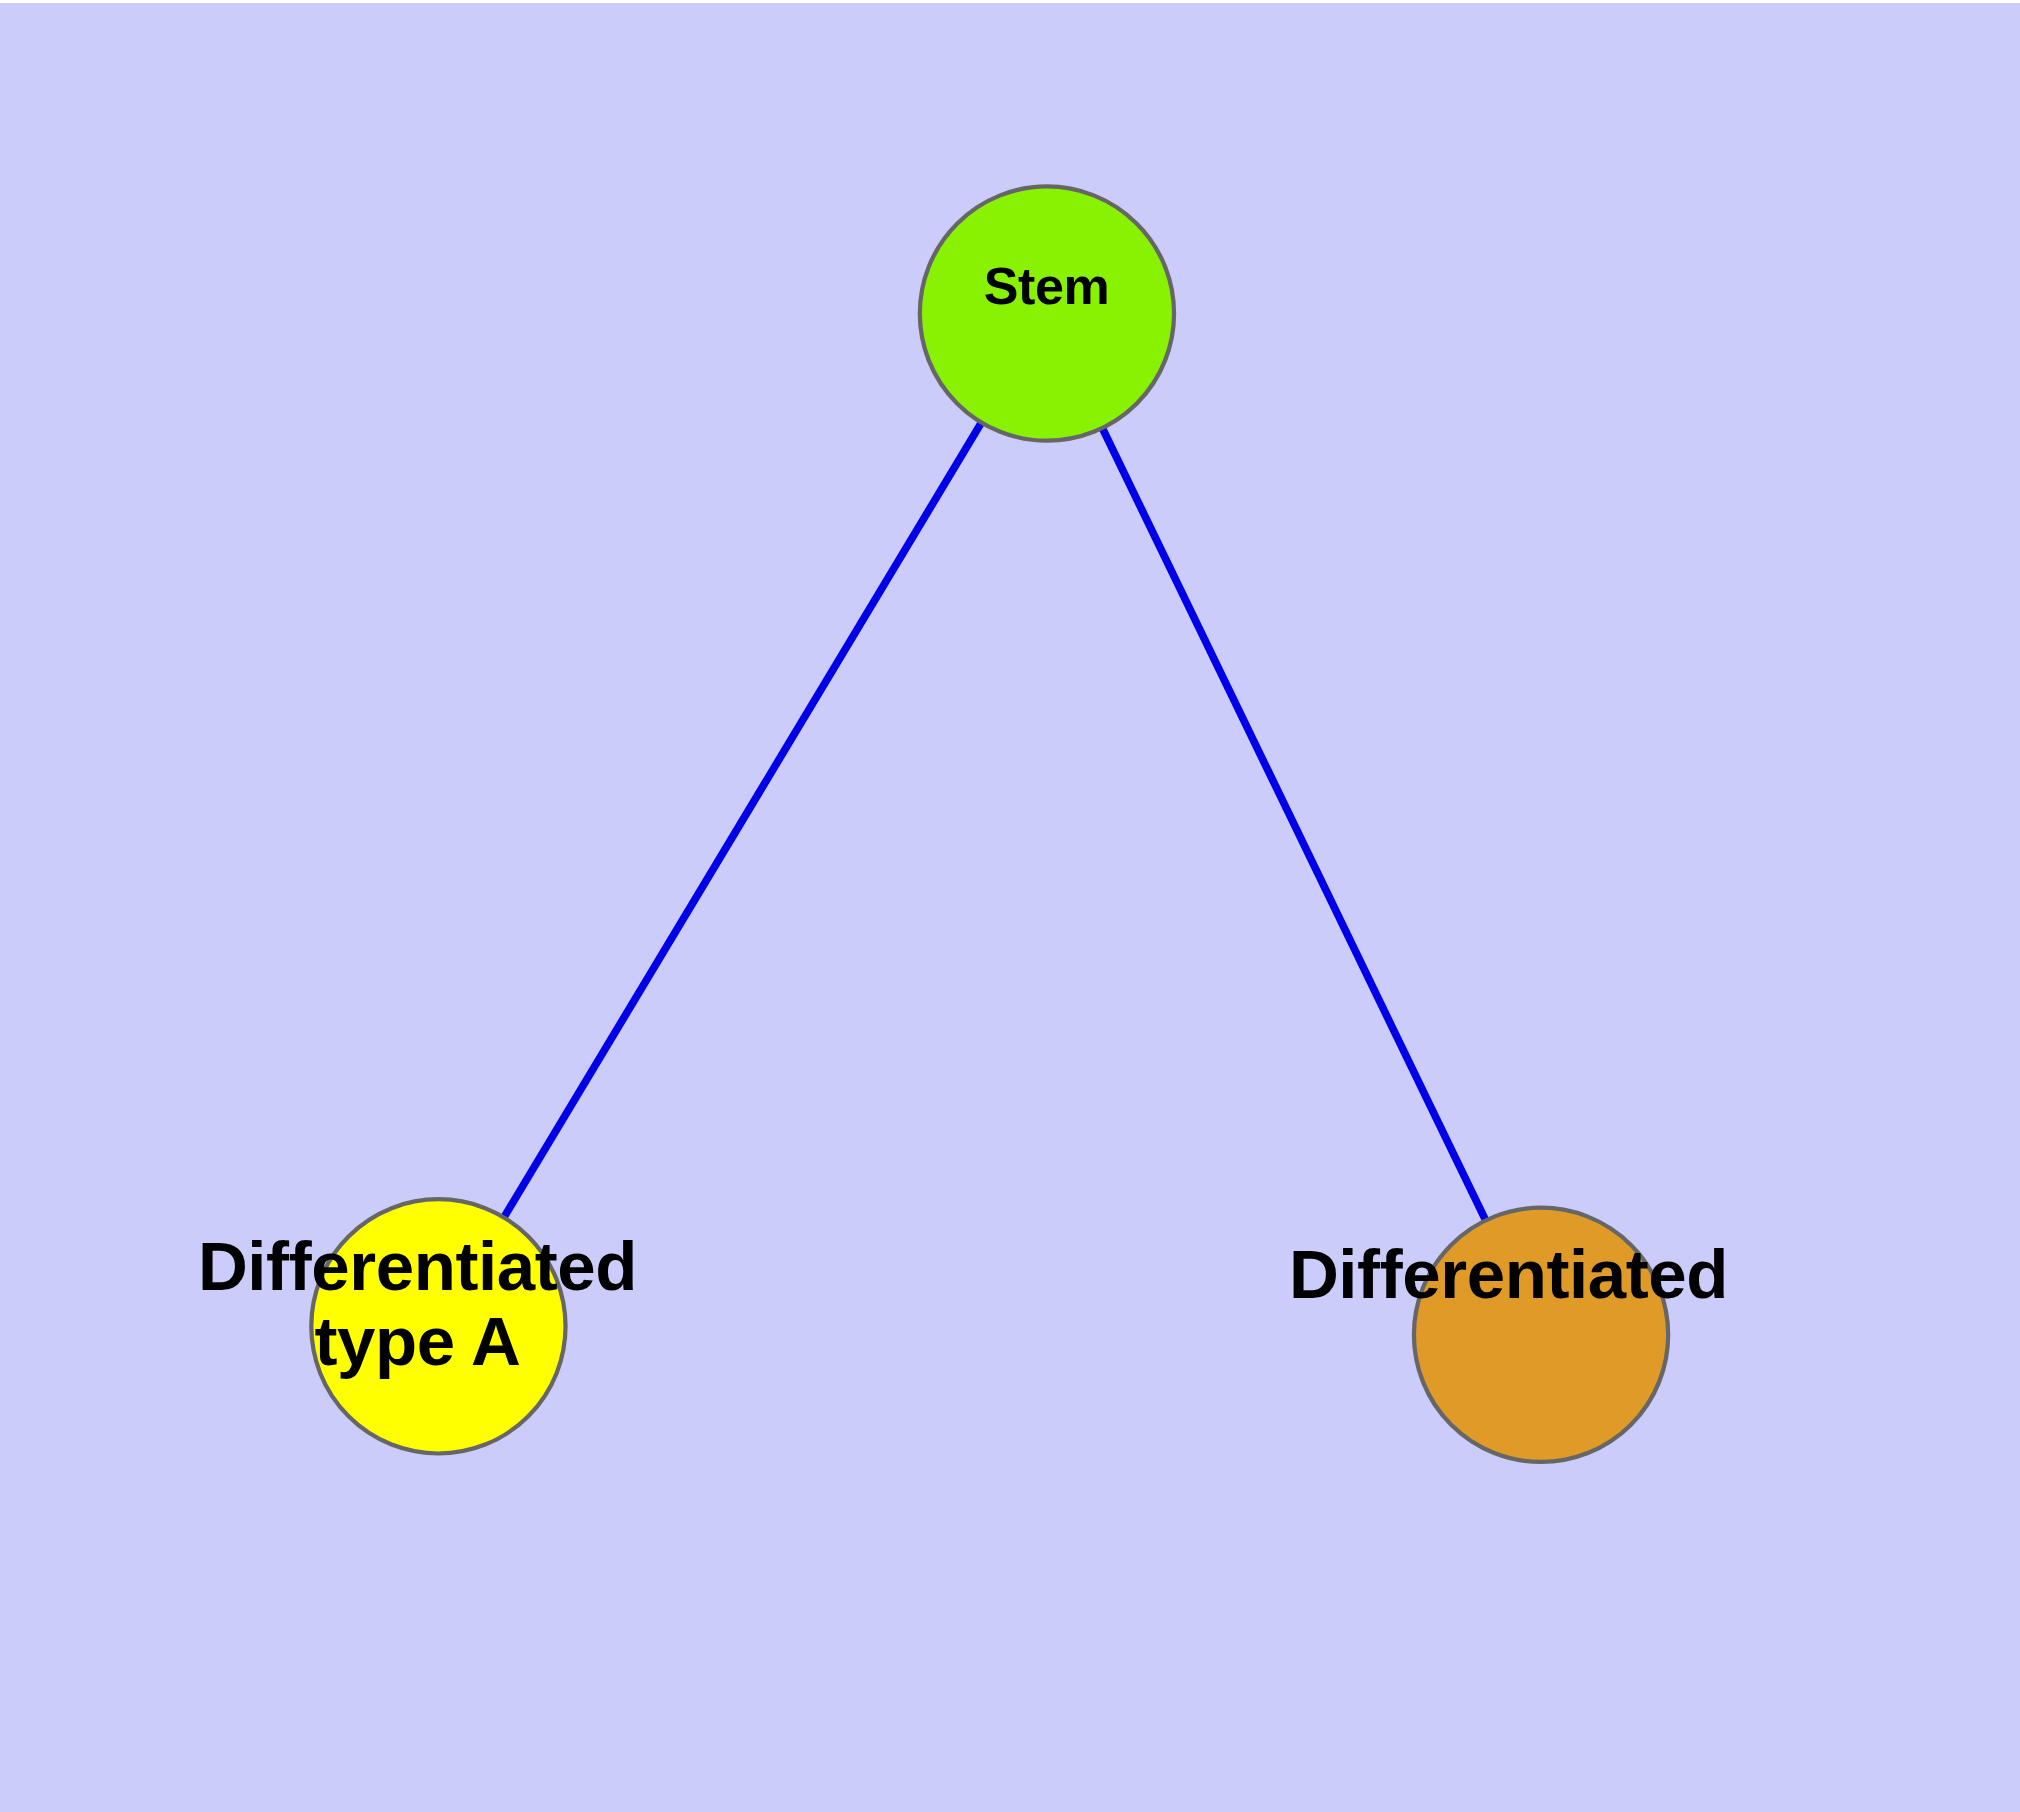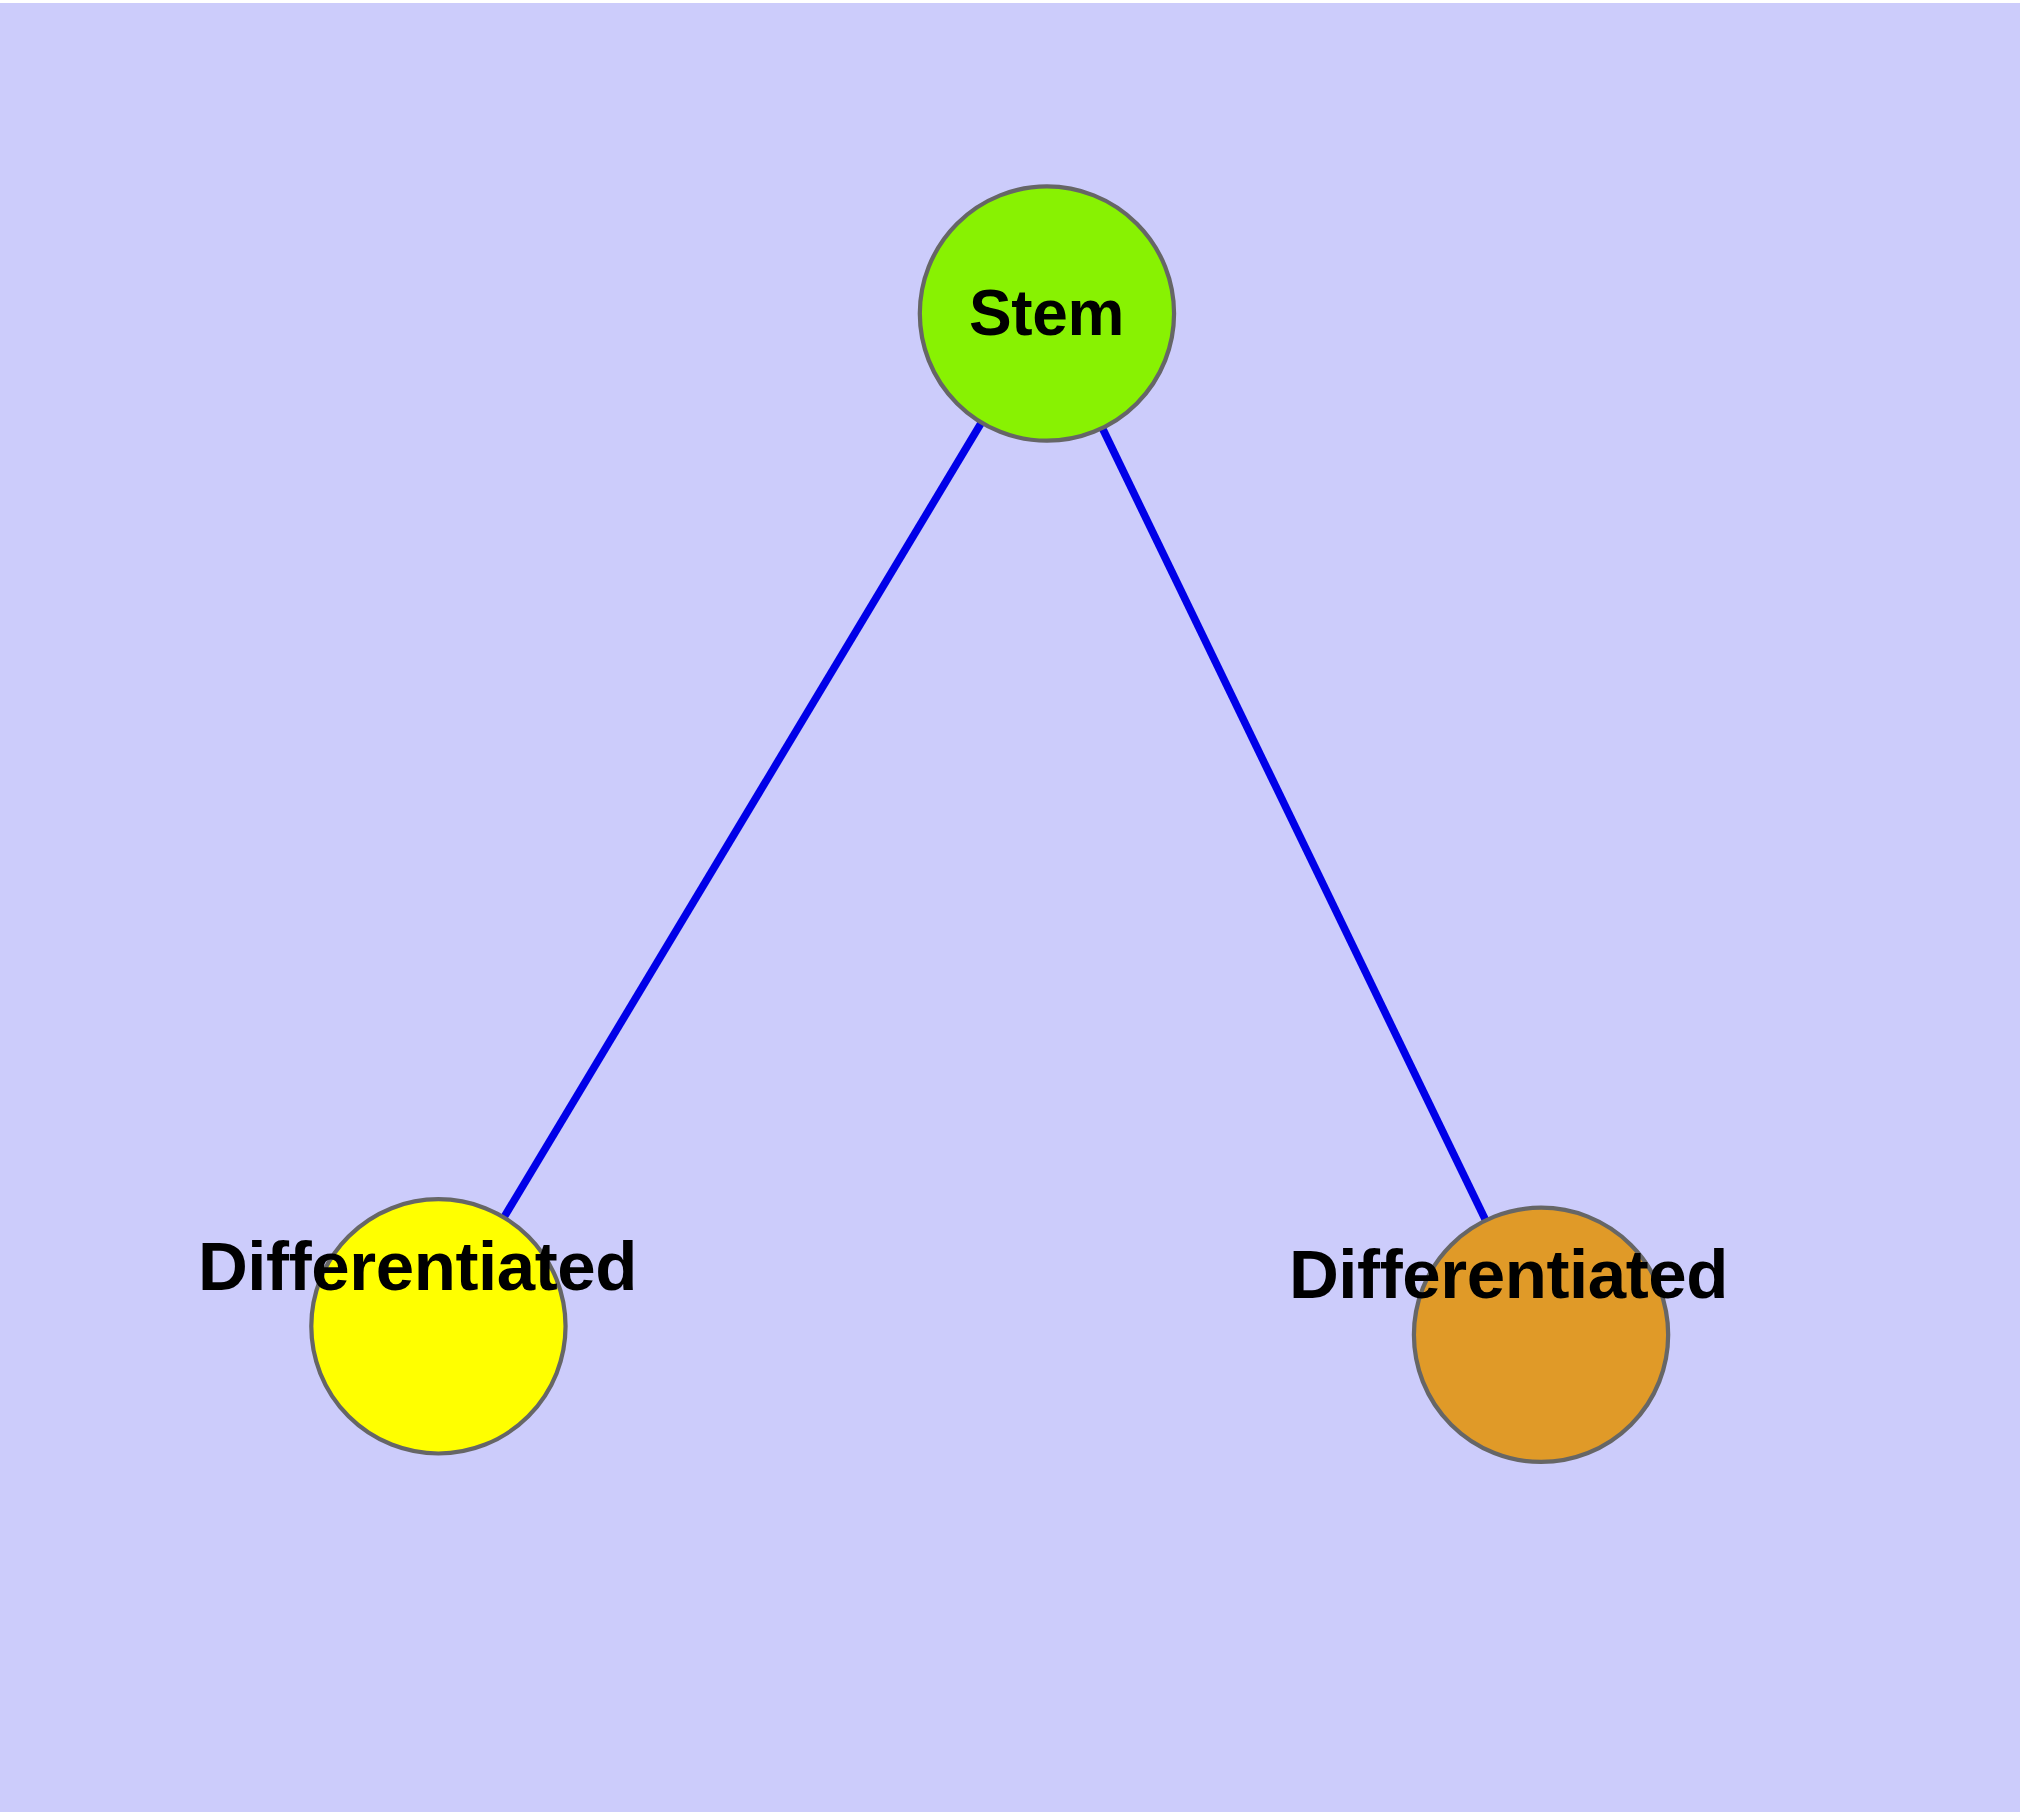--- a/index.html
+++ b/index.html
@@ -40,24 +40,24 @@
     position: absolute;
     text-align: center;
     color: #000000;
     font-weight: bold;
     line-height: 1.09;
     white-space: pre;
     pointer-events: none;
     letter-spacing: -0.4px;
   }
   #label-stem {
-    font-size: 64px;
+    font-size: 52px;
     width: 509px;
     left: 792px;
-    top: 279px;
+    top: 258px;
   }
   #label-diff-a {
     font-size: 69px;
     width: 763px;
     left: 36px;
     top: 1229px;
   }
   #label-diff-b {
     font-size: 69px;
     width: 763px;
@@ -79,18 +79,18 @@
     </g>
     <g>
       <circle class="node-circle" cx="1235" cy="370" r="150" fill="#88f202" stroke="#666666"></circle>
       <circle class="node-circle" cx="517" cy="1565" r="150" fill="#ffff00" stroke="#666666"></circle>
       <circle class="node-circle" cx="1818" cy="1575" r="150" fill="#e09a28" stroke="#666666"></circle>
     </g>
   </svg>
 
   <div class="node-label" id="label-stem"><span>Stem</span></div>
 
-  <div class="node-label" id="label-diff-a"><span>Differentiated</span><br></div>
+  <div class="node-label" id="label-diff-a"><span>Differentiated</span><br><span>type A</span></div>
 
   <div class="node-label" id="label-diff-b"><span>Differentiated</span><br></div>
 
 </div>
 
 
 </body></html>

